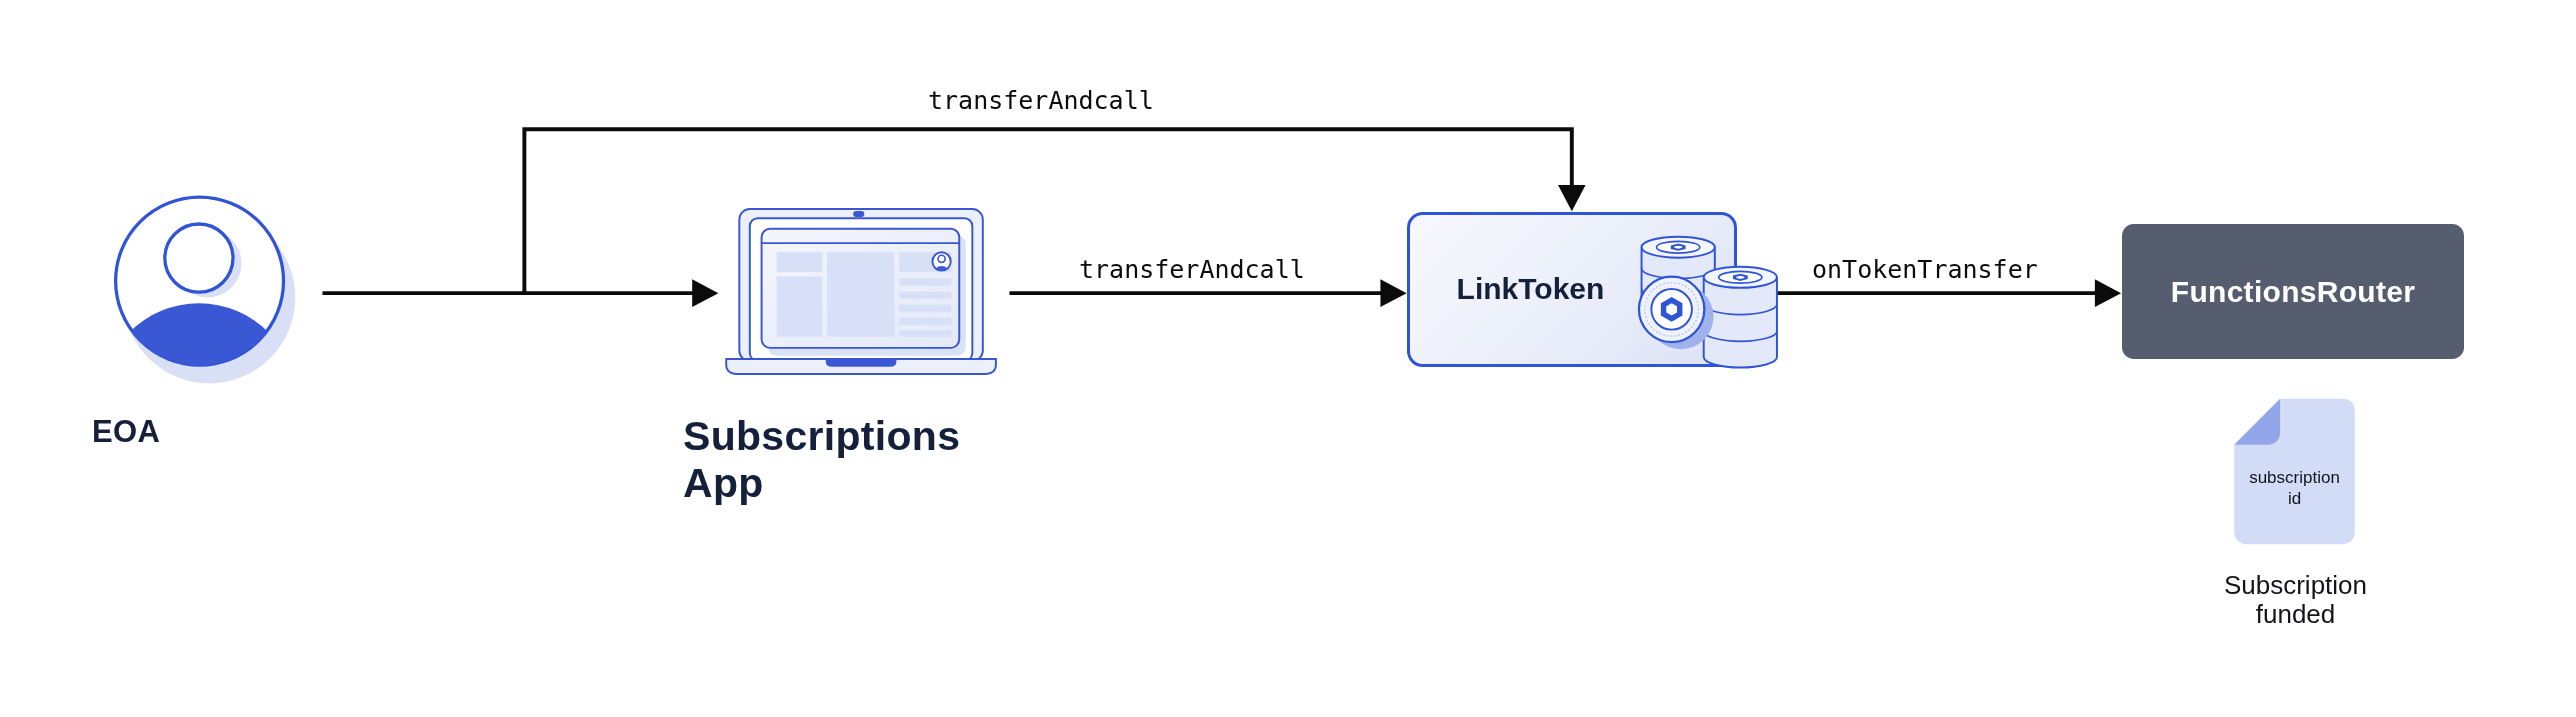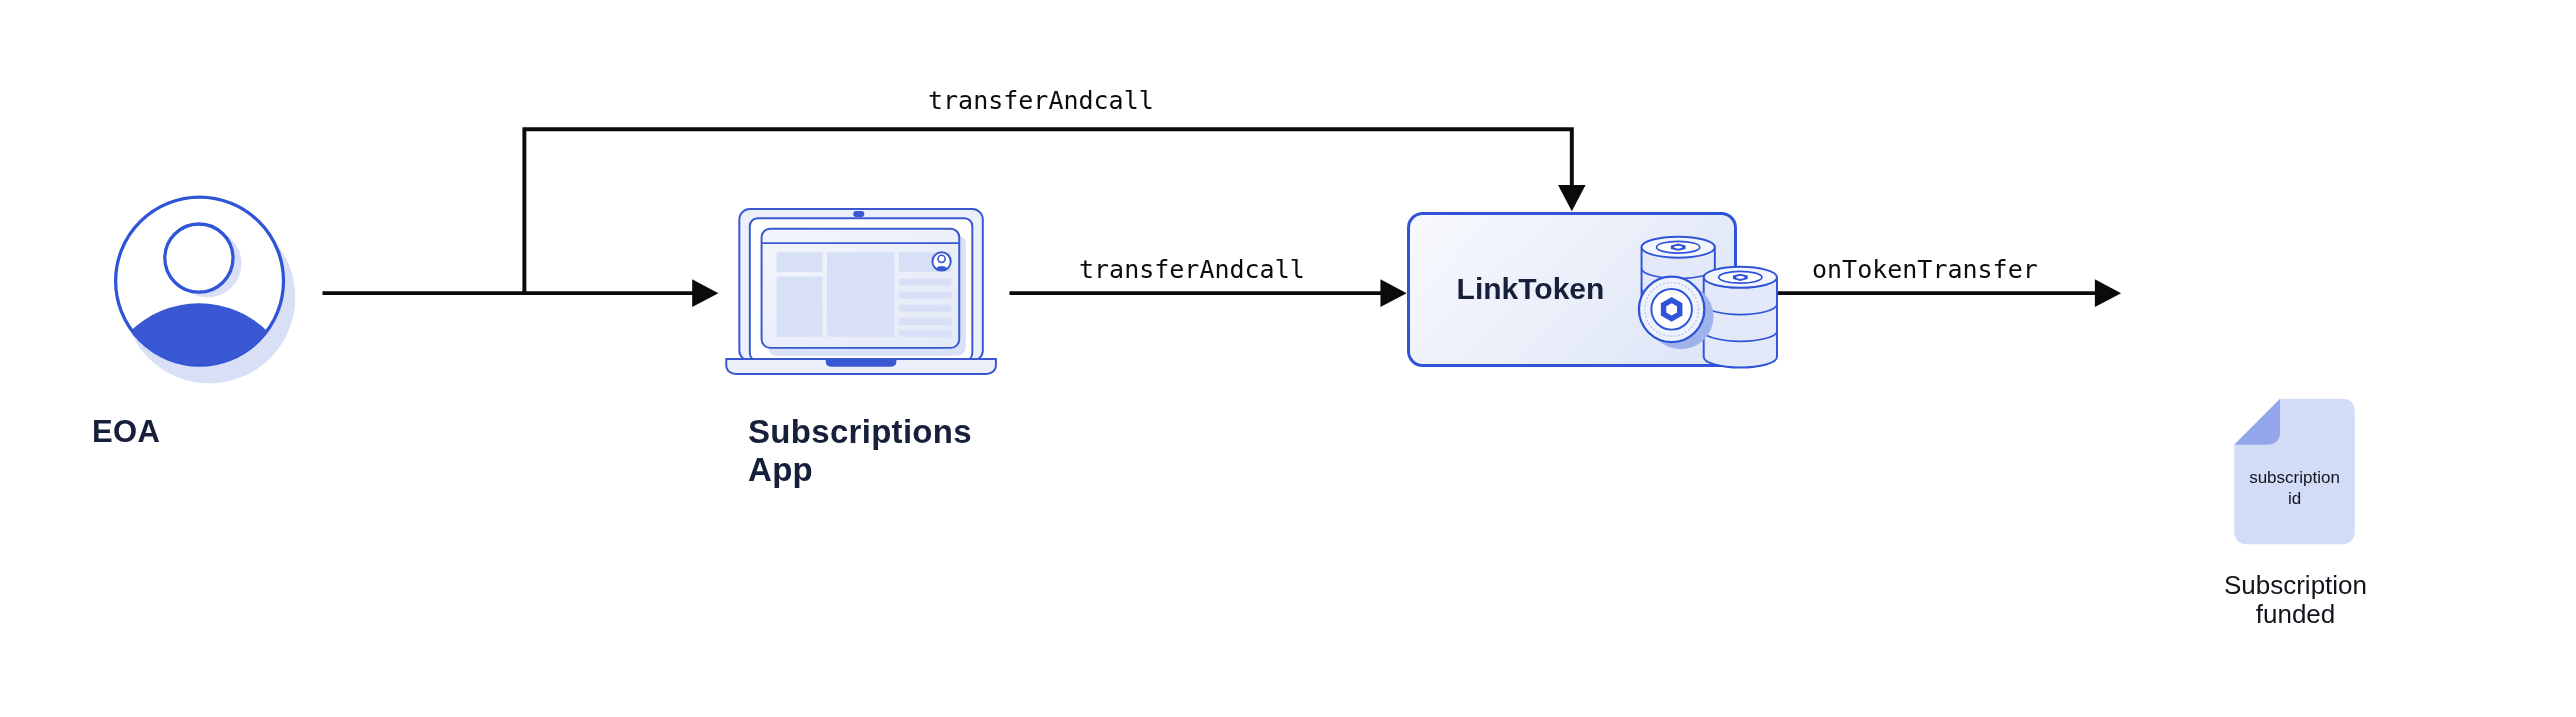--- a/index.html
+++ b/index.html
@@ -39,21 +39,21 @@
     color:#14141c;text-align:center;font-weight:400;
   }
   #doc-text{
     left:2229px;top:467px;width:131px;font-size:17px;line-height:21px;
     color:#15151f;text-align:center;
   }
   #funded-caption{
     left:2197px;top:571px;width:197px;font-size:26px;line-height:29px;
   }
   #eoa-label{left:92px;top:414px;width:223px;font-size:31px;}
-  #app-label{left:748px;top:413px;width:295px;font-size:33px;}
+  #app-label{left:683px;top:413px;width:295px;font-size:41px;}
   #edge-label-direct{left:928px;top:86px;width:227px;}
   #edge-label-app{left:1079px;top:255px;width:227px;}
   #edge-label-ott{left:1812px;top:255px;width:227px;}
 </style>
 </head>
 <body>
 
 <div id="canvas">
 
   <svg class="abs" style="left:0;top:0" width="2576" height="718" viewBox="0 0 3930 1095" fill="none" xmlns="http://www.w3.org/2000/svg">
@@ -156,20 +156,23 @@
     <path d="M225 80.6 L231.1 82.1 L231.1 84 L225 85.5 L218.9 84 L218.9 82.1 Z" fill="#ffffff"></path>
 
     <circle cx="134" cy="143" r="50" fill="#9fb2ec"></circle>
     <circle cx="120" cy="132" r="50" fill="#eef2fc" stroke="#2f54d7" stroke-width="3.5"></circle>
     <circle cx="120" cy="132" r="41" fill="none" stroke="#bcc8f1" stroke-width="2.5" stroke-dasharray="0.6 5.2" stroke-linecap="round"></circle>
     <circle cx="120" cy="132" r="31" fill="#ffffff" stroke="#2f54d7" stroke-width="3"></circle>
     <path fill-rule="evenodd" fill="#2f54d7" d="M120 113 L136.5 122.5 L136.5 141.5 L120 151 L103.5 141.5 L103.5 122.5 Z
              M120 122.5 L128.2 127.25 L128.2 136.75 L120 141.5 L111.8 136.75 L111.8 127.25 Z"></path>
   </svg>
 
+  <div class="abs box" id="functionsrouter-box">
+    <div class="box-label">FunctionsRouter</div>
+  </div>
 
   <svg class="abs" style="left:2229px;top:390px" width="131" height="161" viewBox="0 0 200 245" xmlns="http://www.w3.org/2000/svg">
     <path d="M78 13 H 172 Q 192 13 192 33 V 215 Q 192 235 172 235 H 28 Q 8 235 8 215 V 83 Z" fill="#d2dcf7"></path>
     <path d="M8 83 L 78 13 V 63 Q 78 83 58 83 Z" fill="#93a6ec"></path>
   </svg>
   <div class="abs" id="doc-text">
     <div>subscription</div>
     <div>id</div>
   </div>
   <div class="abs caption" id="funded-caption">

